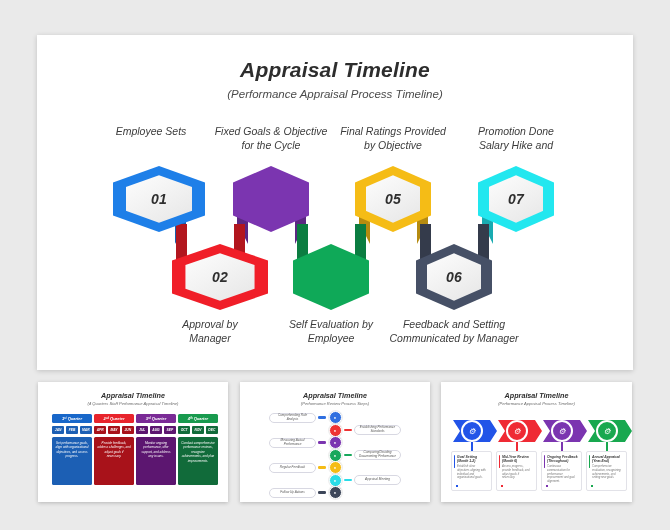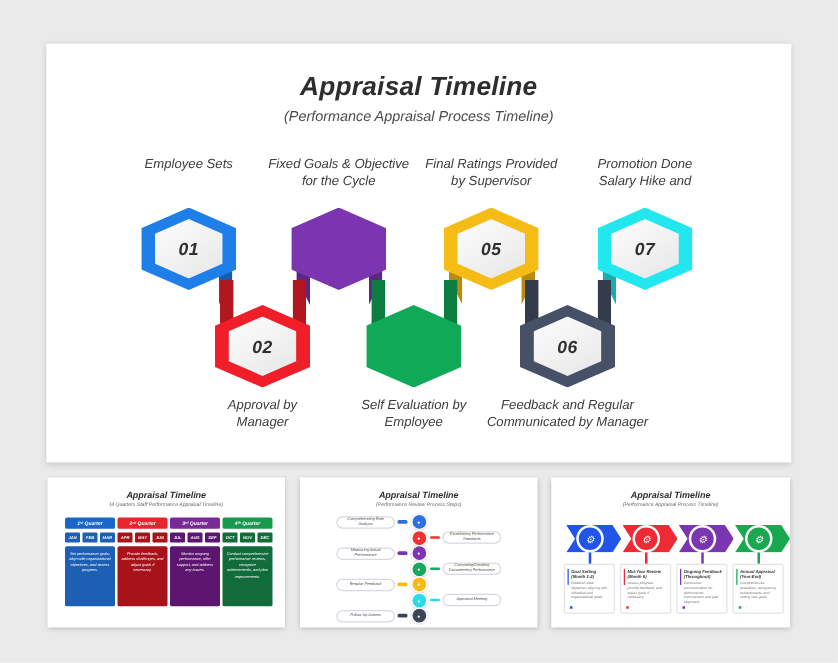--- a/index.html
+++ b/index.html
@@ -158,30 +158,30 @@
         <div class="ribbon dark" style="background: rgb(123, 53, 176); left: 200px; top: 159px; height: 50px;"></div>
         <div class="ribbon dark" style="background: rgb(240, 30, 40); left: 197px; top: 189px; height: 46px;"></div>
         <div class="ribbon dark" style="background: rgb(123, 53, 176); left: 258px; top: 159px; height: 50px;"></div>
         <div class="ribbon dark" style="background: rgb(15, 169, 88); left: 260px; top: 189px; height: 46px;"></div>
         <div class="ribbon dark" style="background: rgb(245, 188, 22); left: 322px; top: 159px; height: 50px;"></div>
         <div class="ribbon dark" style="background: rgb(15, 169, 88); left: 318px; top: 189px; height: 46px;"></div>
         <div class="ribbon dark" style="background: rgb(245, 188, 22); left: 380px; top: 159px; height: 50px;"></div>
         <div class="ribbon dark" style="background: rgb(70, 80, 102); left: 383px; top: 189px; height: 46px;"></div>
         <div class="ribbon dark" style="background: rgb(34, 231, 239); left: 445px; top: 159px; height: 50px;"></div>
         <div class="ribbon dark" style="background: rgb(70, 80, 102); left: 441px; top: 189px; height: 46px;"></div>
-        <div class="hexwrap" style="left: 76px; top: 131px; width: 76px; height: 66px;">
+        <div class="hexwrap" style="left: 76px; top: 131px; width: 92px; height: 66px;">
           <div class="hex-outer" style="background: rgb(30, 127, 232);"></div>
           <div class="hex-inner">
             <span class="hex-num">01</span>
           </div>
         </div>
         <div class="cap" style="width: 140px; left: 44px; top: 90px;">
           <div>Employee Sets</div>
         </div>
-        <div class="hexwrap" style="left: 135px; top: 209px; width: 76px; height: 66px;">
+        <div class="hexwrap" style="left: 135px; top: 209px; width: 96px; height: 66px;">
           <div class="hex-outer" style="background: rgb(240, 30, 40);"></div>
           <div class="hex-inner">
             <span class="hex-num">02</span>
           </div>
         </div>
         <div class="cap" style="width: 140px; left: 103px; top: 283px;">
           <div>Approval by</div>
           <div>Manager</div>
         </div>
         <div class="hexwrap" style="left: 196px; top: 131px; width: 76px; height: 66px;">
@@ -199,30 +199,30 @@
           <div>Employee</div>
         </div>
         <div class="hexwrap" style="left: 318px; top: 131px; width: 76px; height: 66px;">
           <div class="hex-outer" style="background: rgb(245, 188, 22);"></div>
           <div class="hex-inner">
             <span class="hex-num">05</span>
           </div>
         </div>
         <div class="cap" style="width: 140px; left: 286px; top: 90px;">
           <div>Final Ratings Provided</div>
-          <div>by Supervisor</div>
+          <div>by Objective</div>
         </div>
         <div class="hexwrap" style="left: 379px; top: 209px; width: 76px; height: 66px;">
           <div class="hex-outer" style="background: rgb(70, 80, 102);"></div>
           <div class="hex-inner">
             <span class="hex-num">06</span>
           </div>
         </div>
         <div class="cap" style="width: 140px; left: 347px; top: 283px;">
-          <div>Feedback and Regular</div>
+          <div>Feedback and Setting</div>
           <div>Communicated by Manager</div>
         </div>
         <div class="hexwrap" style="left: 441px; top: 131px; width: 76px; height: 66px;">
           <div class="hex-outer" style="background: rgb(34, 231, 239);"></div>
           <div class="hex-inner">
             <span class="hex-num">07</span>
           </div>
         </div>
         <div class="cap" style="width: 140px; left: 409px; top: 90px;">
           <div>Promotion Done</div>

